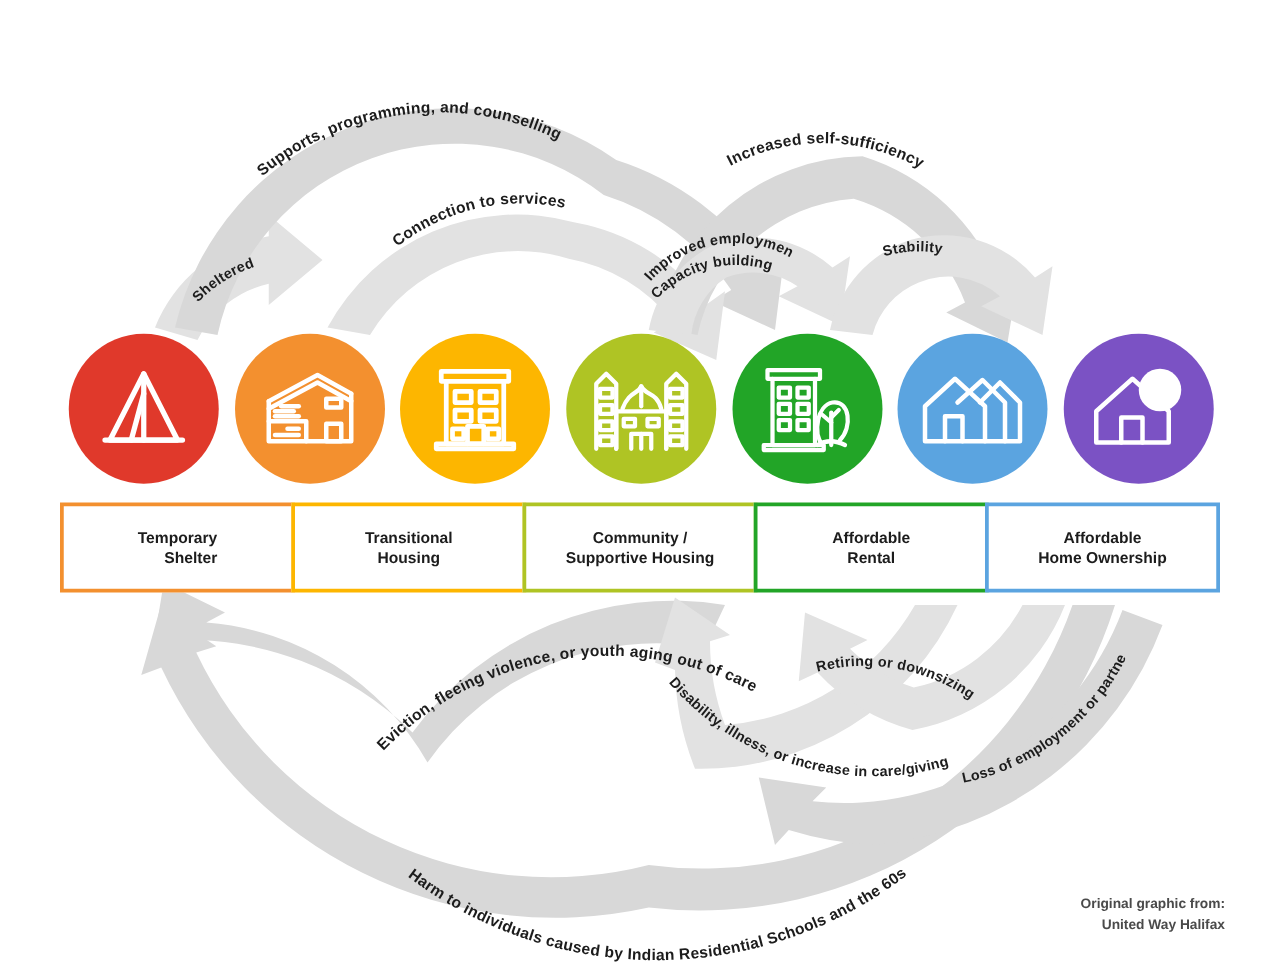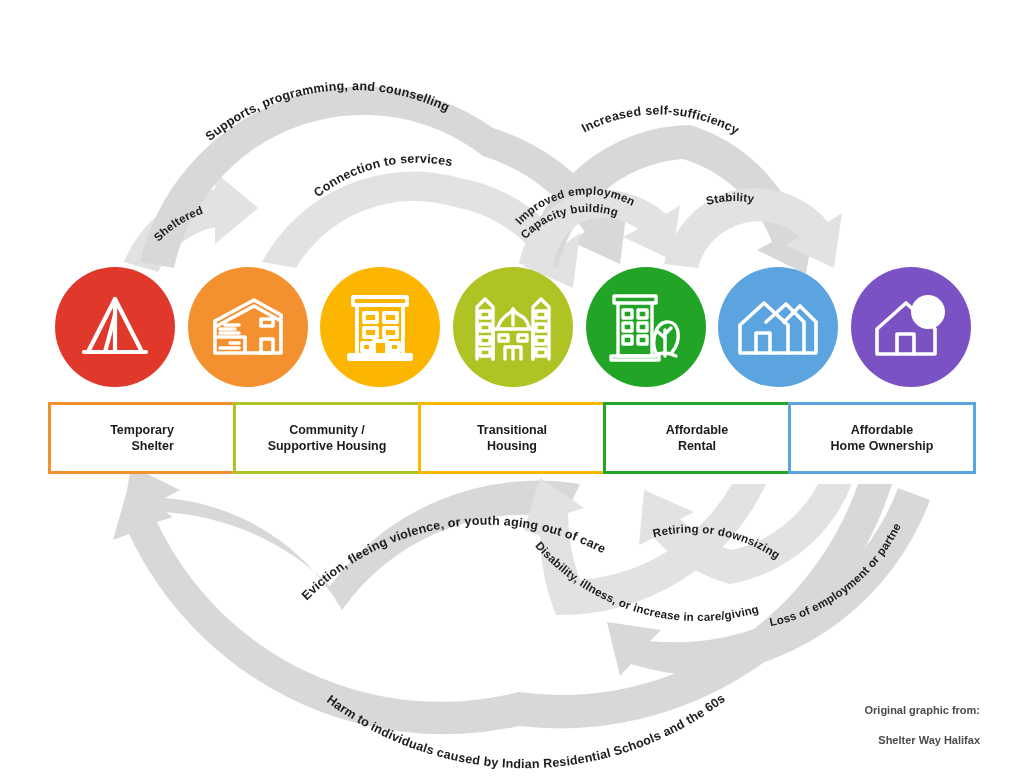--- a/index.html
+++ b/index.html
@@ -107,21 +107,20 @@
     right: 44px;
     bottom: 32px;
     text-align: right;
     font-size: 11px;
     font-weight: 600;
     line-height: 1.5;
     color: #4a4a4a;
   }
   .credit div {
     white-space: nowrap;
-    margin-top: 13px;
   }
 </style>
 </head>
 <body>
 
 <div id="stage">
 
   <svg class="diagram" viewBox="0 0 1024 780">
     <defs>
 
@@ -448,36 +447,36 @@
     </div>
   </div>
 
   <div class="label-row">
 
 
     <div class="label-box" style="border-color: rgb(243, 144, 47); text-align: right;">
       <span>Temporary<br>Shelter</span>
     </div>
 
+    <div class="label-box" style="border-color: rgb(253, 182, 0);">
+      <span>Transitional<br>Housing</span>
+    </div>
+
     <div class="label-box" style="border-color: rgb(175, 196, 36);">
       <span>Community /<br>Supportive Housing</span>
     </div>
 
-    <div class="label-box" style="border-color: rgb(253, 182, 0);">
-      <span>Transitional<br>Housing</span>
-    </div>
-
     <div class="label-box" style="border-color: rgb(34, 165, 39);">
       <span>Affordable<br>Rental</span>
     </div>
 
     <div class="label-box" style="border-color: rgb(91, 164, 224);">
       <span>Affordable<br>Home Ownership</span>
     </div>
 
   </div>
 
   <div class="credit">
     <div>Original graphic from:</div>
-    <div>Shelter Way Halifax</div>
+    <div>United Way Halifax</div>
   </div>
 
 </div>
 
 </body></html>

